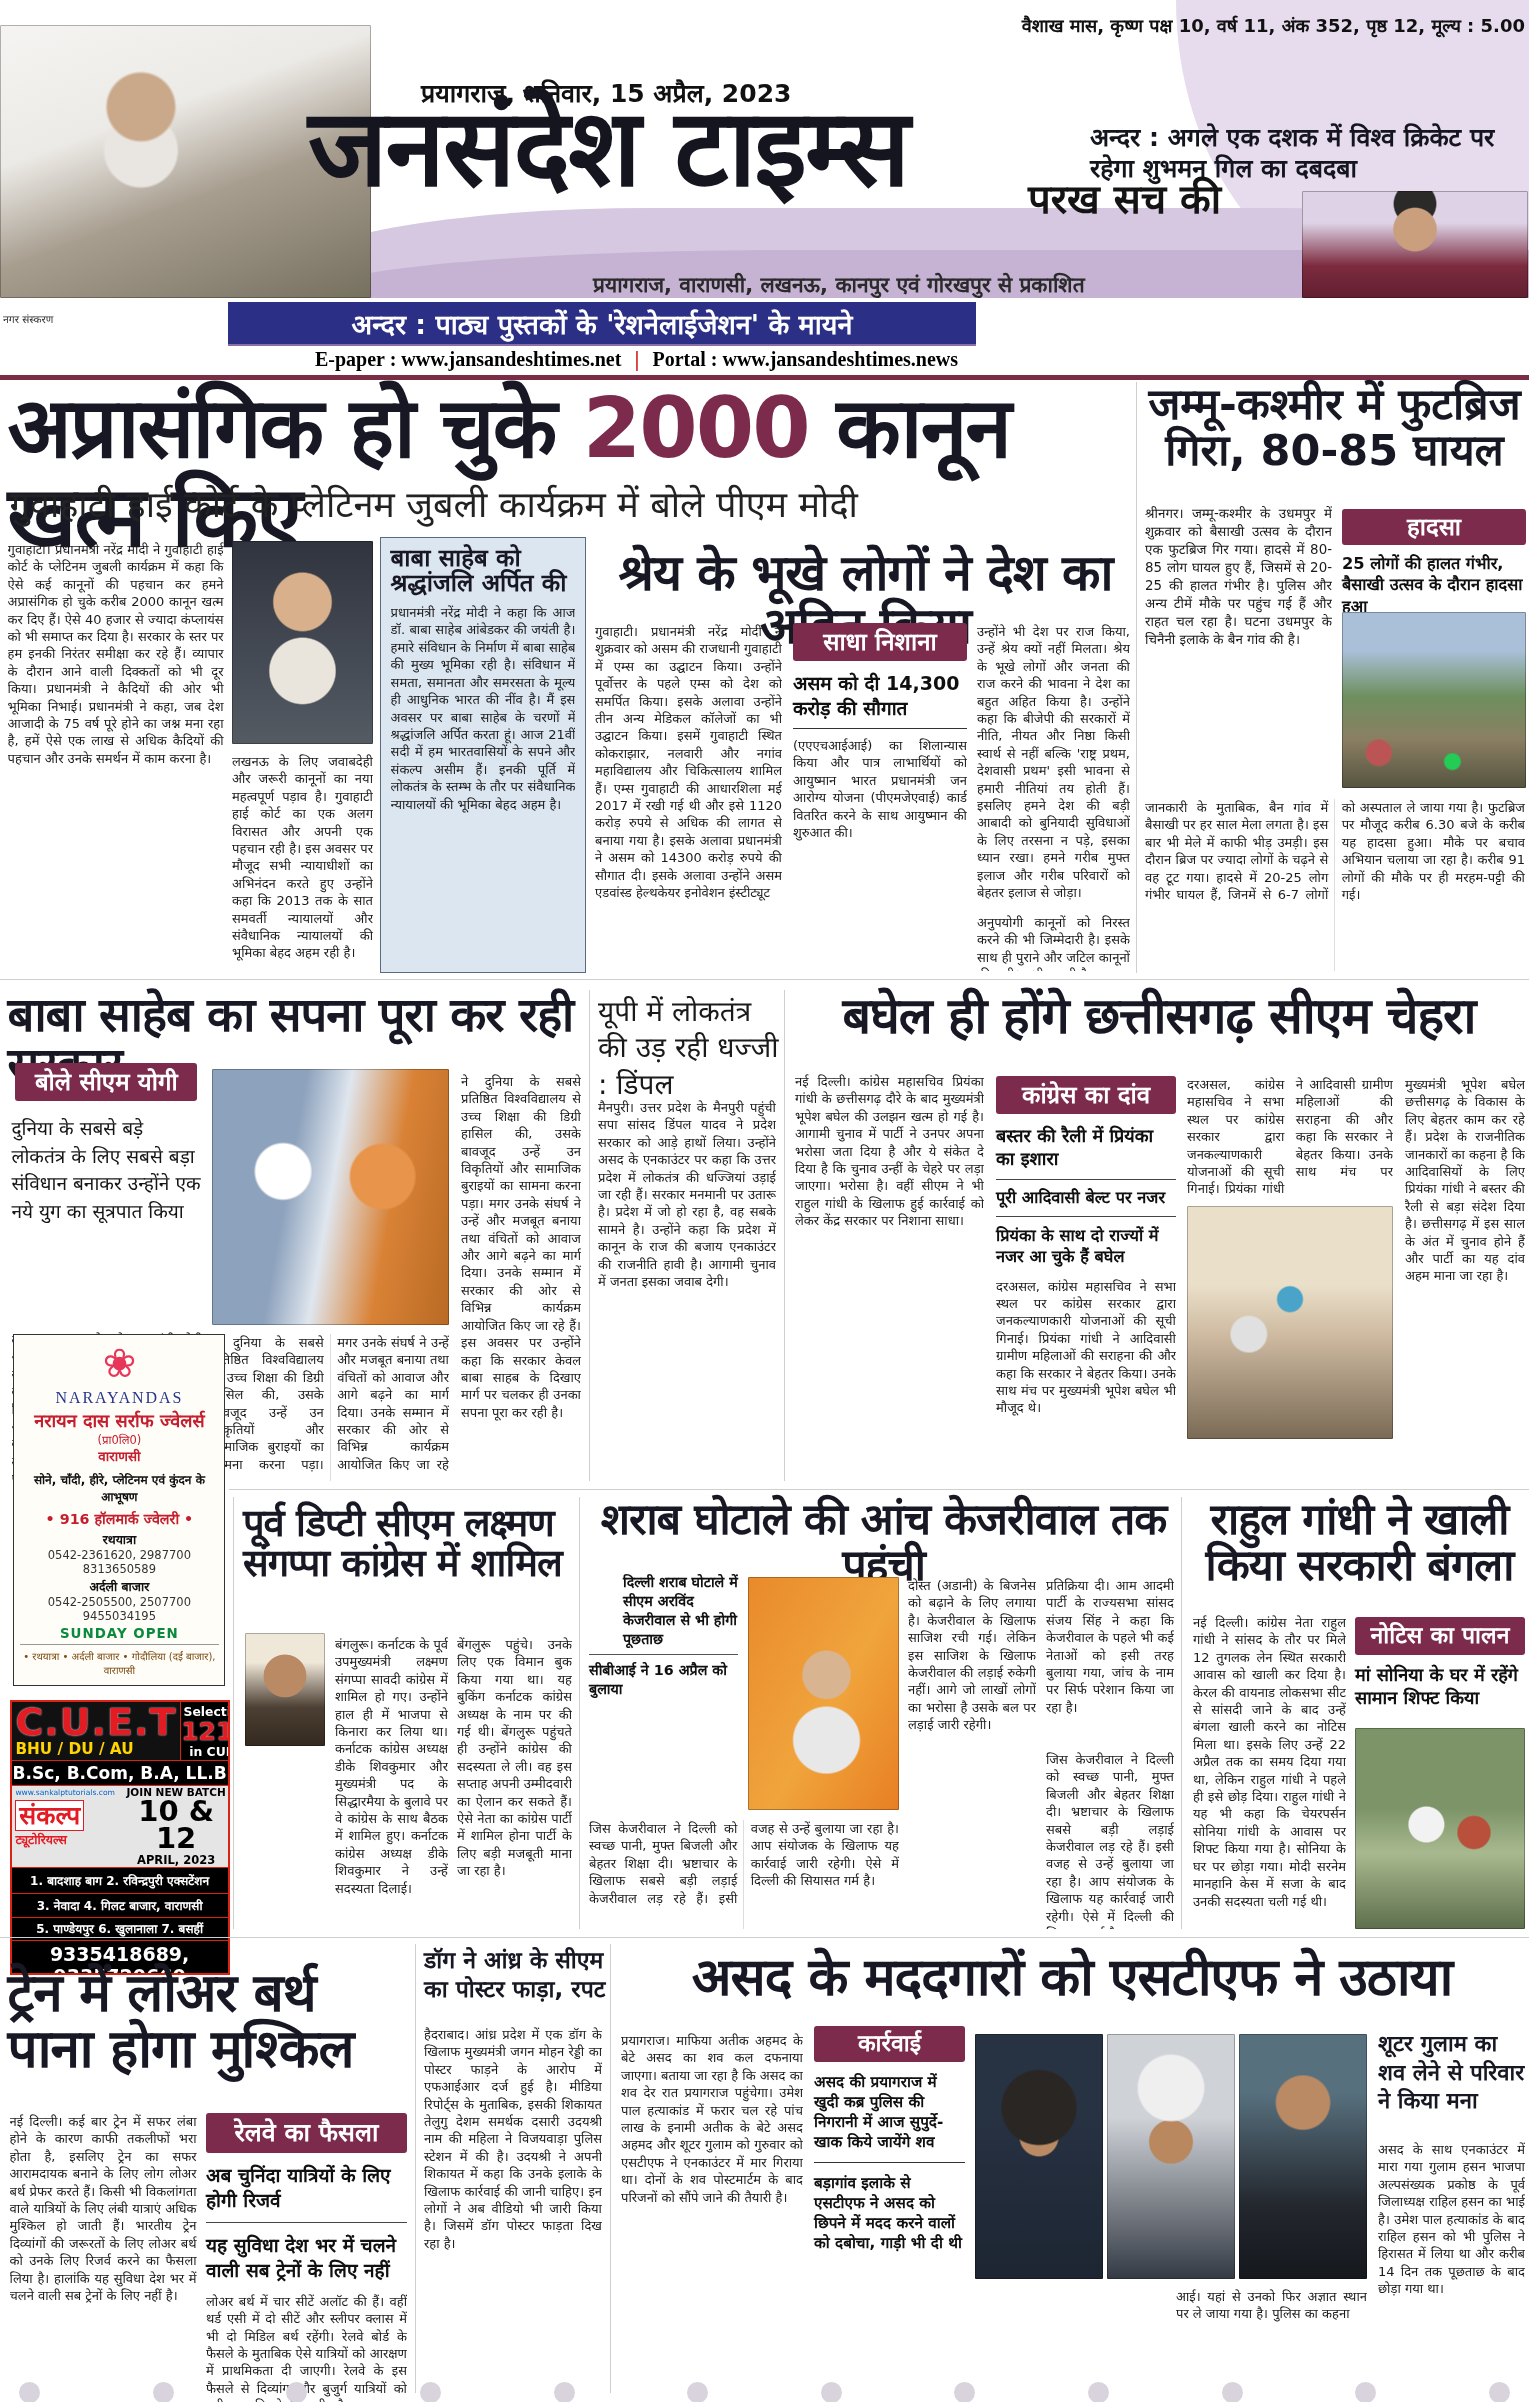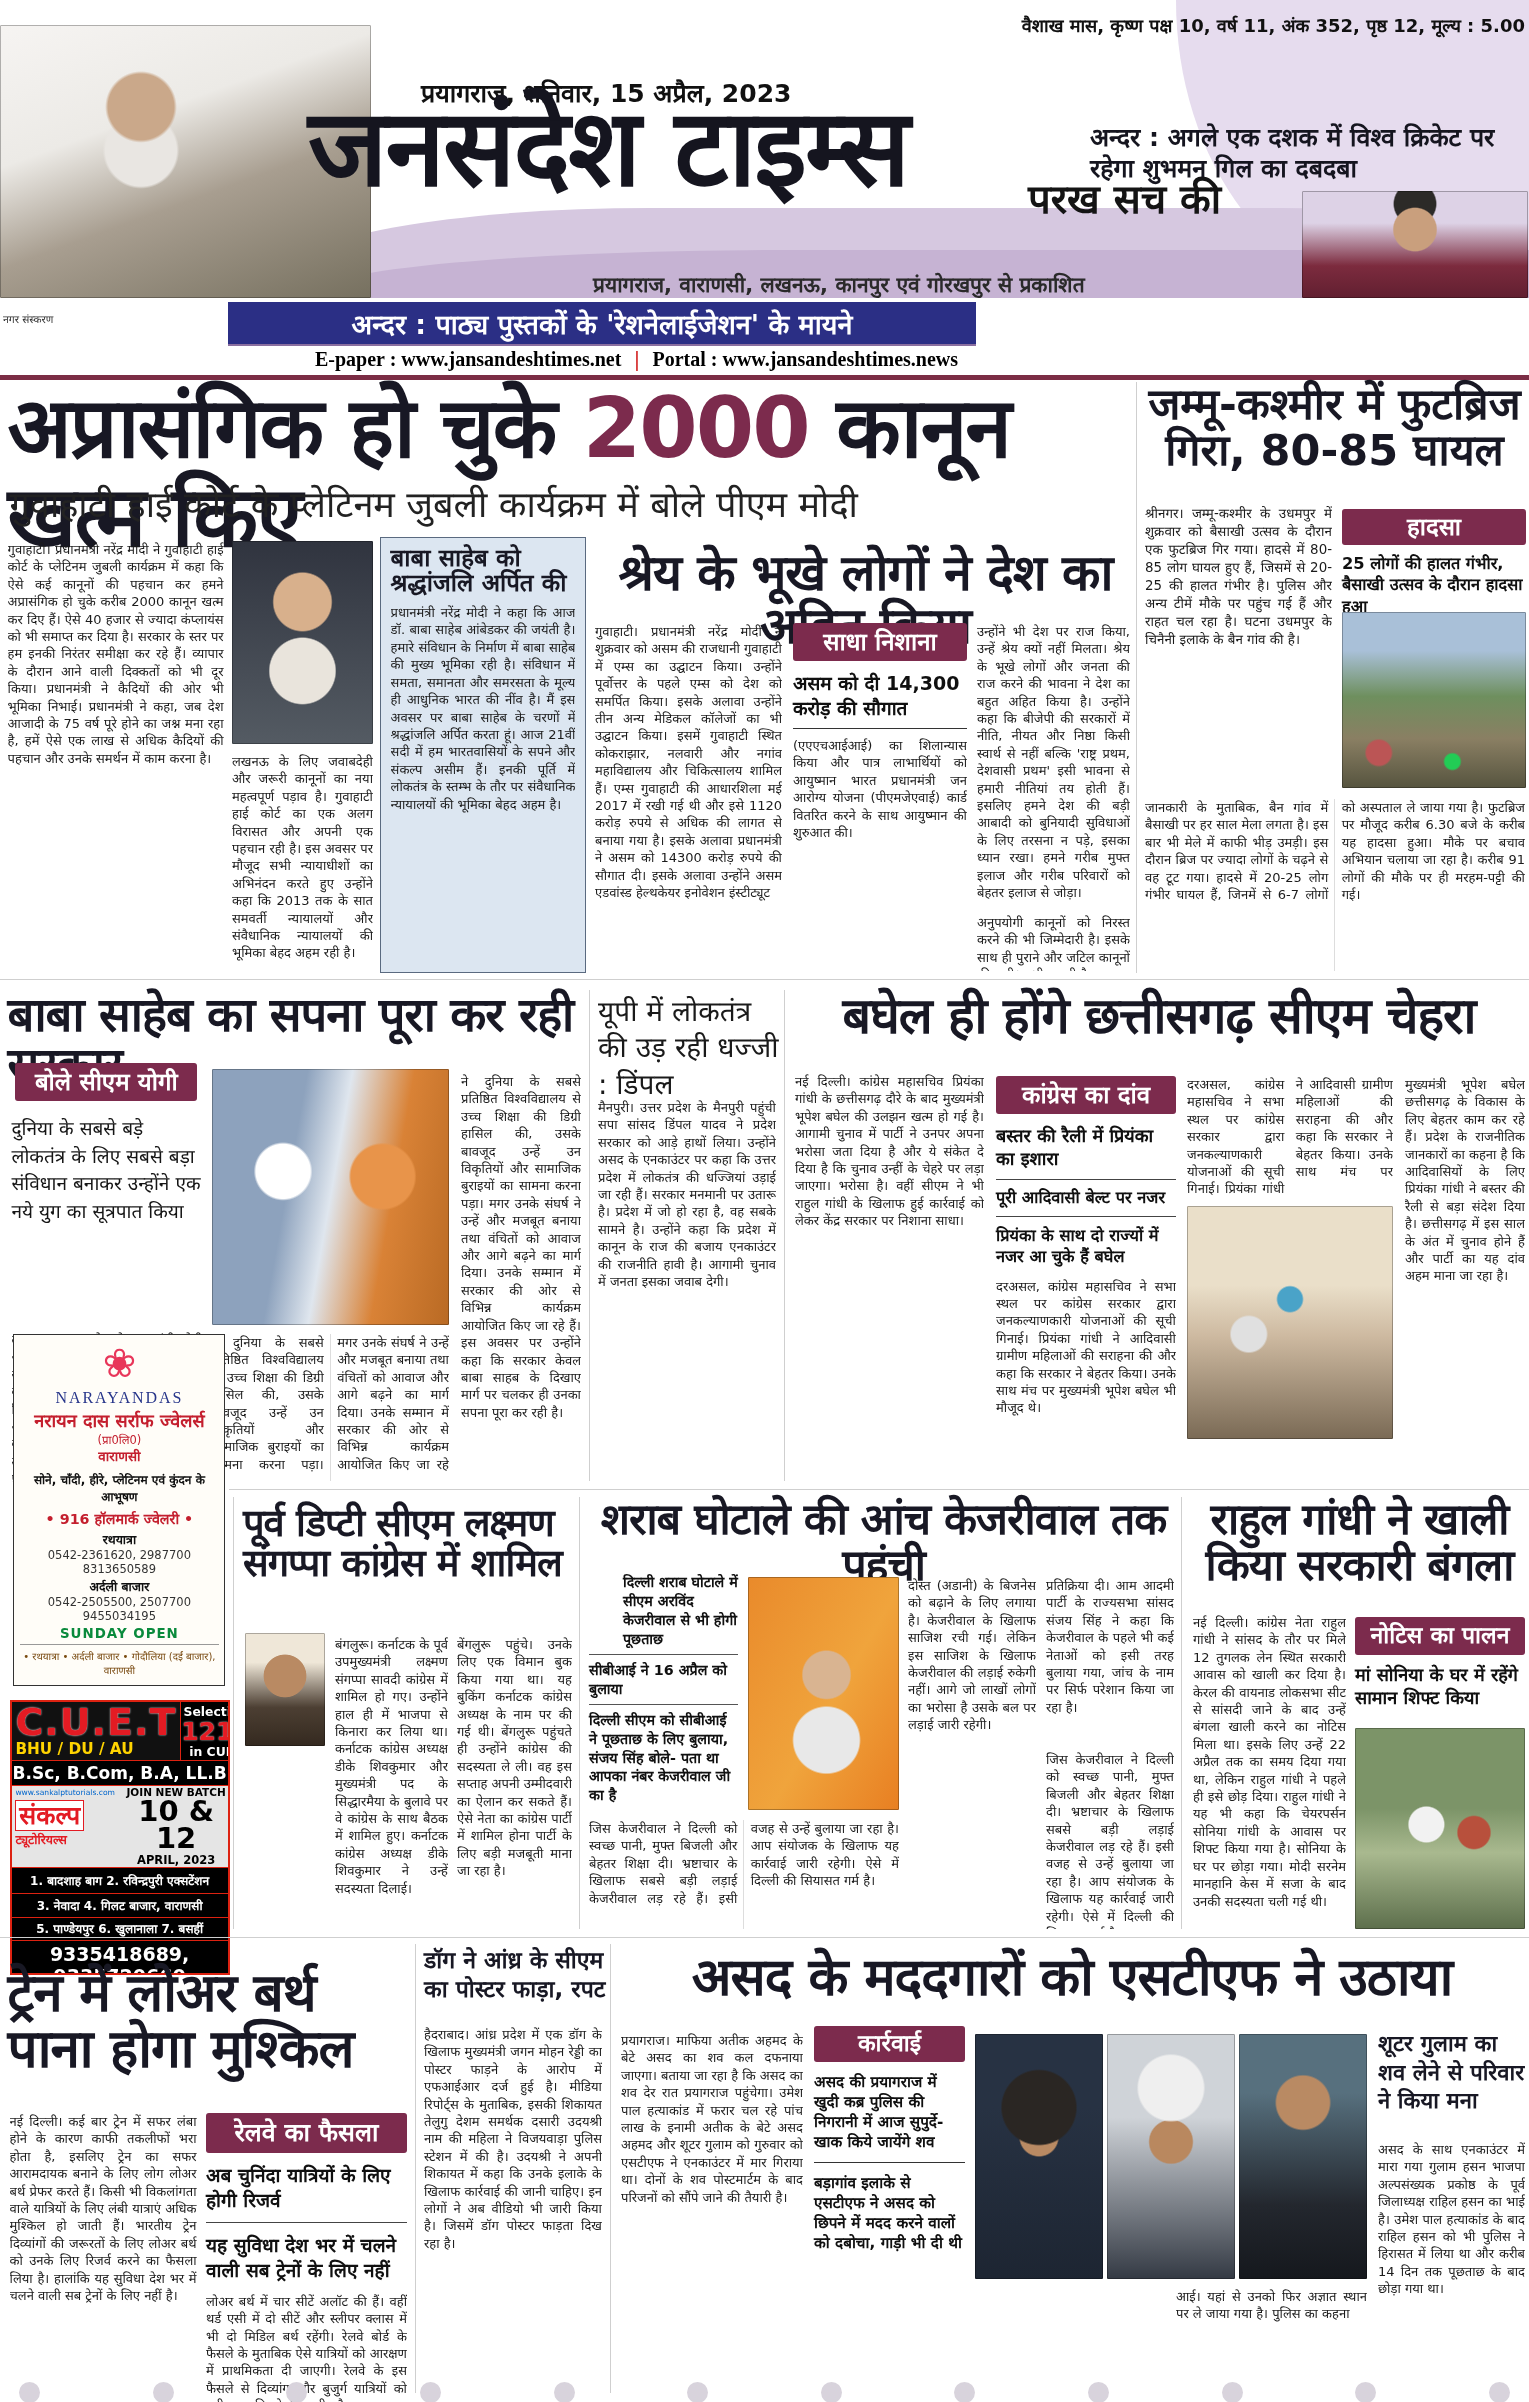--- a/index.html
+++ b/index.html
@@ -199,21 +199,20 @@
       radial-gradient(circle at 50% 38%, #b98a63 0 26%, rgba(0,0,0,0) 27%),
       linear-gradient(180deg,#efe7d8 0 26%, #4c3f33 66%, #34291f 100%);"></div>
   <div class="a bd" style="left:335px;top:1636px;width:113px;height:293px;">बंगलुरू। कर्नाटक के पूर्व उपमुख्यमंत्री लक्ष्मण संगप्पा सावदी कांग्रेस में शामिल हो गए। उन्होंने हाल ही में भाजपा से किनारा कर लिया था। कर्नाटक कांग्रेस अध्यक्ष डीके शिवकुमार और मुख्यमंत्री पद के सिद्धारमैया के बुलावे पर वे कांग्रेस के साथ बैठक में शामिल हुए। कर्नाटक कांग्रेस अध्यक्ष डीके शिवकुमार ने उन्हें सदस्यता दिलाई।</div>
   <div class="a bd" style="left:457px;top:1636px;width:115px;height:293px;">बेंगलुरू पहुंचे। उनके लिए एक विमान बुक किया गया था। यह बुकिंग कर्नाटक कांग्रेस अध्यक्ष के नाम पर की गई थी। बेंगलुरू पहुंचते ही उन्होंने कांग्रेस की सदस्यता ले ली। वह इस सप्ताह अपनी उम्मीदवारी का ऐलान कर सकते हैं। ऐसे नेता का कांग्रेस पार्टी में शामिल होना पार्टी के लिए बड़ी मजबूती माना जा रहा है।</div>
 
   <div class="a vr" style="left:579px;top:1497px;height:432px;"></div>
   <div class="a hl" style="left:589px;top:1497px;width:589px;font-size:43px;text-align:center;letter-spacing:-1px;">शराब घोटाले की आंच केजरीवाल तक पहुंची</div>
   <div class="a" style="left:589px;top:1573px;width:149px;">
     <div class="sb" style="font-size:14.3px;margin-left:34px;">दिल्ली शराब घोटाले में सीएम अरविंद केजरीवाल से भी होगी पूछताछ</div>
     <div class="sb" style="font-size:14.3px;margin-top:5.7px;padding-top:5.7px;border-top:1px solid #555;">सीबीआई ने 16 अप्रैल को बुलाया</div>
-    <div class="sb" style="font-size:14.3px;margin-top:5.7px;padding-top:5.7px;border-top:1px solid #555;">दिल्ली सीएम को सीबीआई ने पूछताछ के लिए बुलाया, संजय सिंह बोले- पता था आपका नंबर केजरीवाल जी का है</div>
   </div>
   <div class="a ph" style="left:748px;top:1577px;width:151px;height:233px;
     background:
       radial-gradient(circle at 52% 42%, #d9b491 0 15%, rgba(0,0,0,0) 16%),
       radial-gradient(circle at 52% 70%, #e8e8e8 0 18%, rgba(0,0,0,0) 19%),
       linear-gradient(120deg,#e98a2b,#f0a43c 55%,#e87f22);"></div>
   <div class="a bd" style="left:908px;top:1577px;width:128px;height:352px;">दोस्त (अडानी) के बिजनेस को बढ़ाने के लिए लगाया है। केजरीवाल के खिलाफ साजिश रची गई। लेकिन इस साजिश के खिलाफ केजरीवाल की लड़ाई रुकेगी नहीं। आगे जो लाखों लोगों का भरोसा है उसके बल पर लड़ाई जारी रहेगी।</div>
   <div class="a bd" style="left:1046px;top:1577px;width:128px;height:164px;">प्रतिक्रिया दी। आम आदमी पार्टी के राज्यसभा सांसद संजय सिंह ने कहा कि केजरीवाल के पहले भी कई नेताओं को इसी तरह बुलाया गया, जांच के नाम पर सिर्फ परेशान किया जा रहा है।</div>
   <div class="a bd" style="left:1046px;top:1751px;width:128px;height:178px;">जिस केजरीवाल ने दिल्ली को स्वच्छ पानी, मुफ्त बिजली और बेहतर शिक्षा दी। भ्रष्टाचार के खिलाफ सबसे बड़ी लड़ाई केजरीवाल लड़ रहे हैं। इसी वजह से उन्हें बुलाया जा रहा है। आप संयोजक के खिलाफ यह कार्रवाई जारी रहेगी। ऐसे में दिल्ली की सियासत गर्म है।</div>
   <div class="a bd two-col" style="left:589px;top:1820px;width:310px;height:109px;">जिस केजरीवाल ने दिल्ली को स्वच्छ पानी, मुफ्त बिजली और बेहतर शिक्षा दी। भ्रष्टाचार के खिलाफ सबसे बड़ी लड़ाई केजरीवाल लड़ रहे हैं। इसी वजह से उन्हें बुलाया जा रहा है। आप संयोजक के खिलाफ यह कार्रवाई जारी रहेगी। ऐसे में दिल्ली की सियासत गर्म है।</div>

